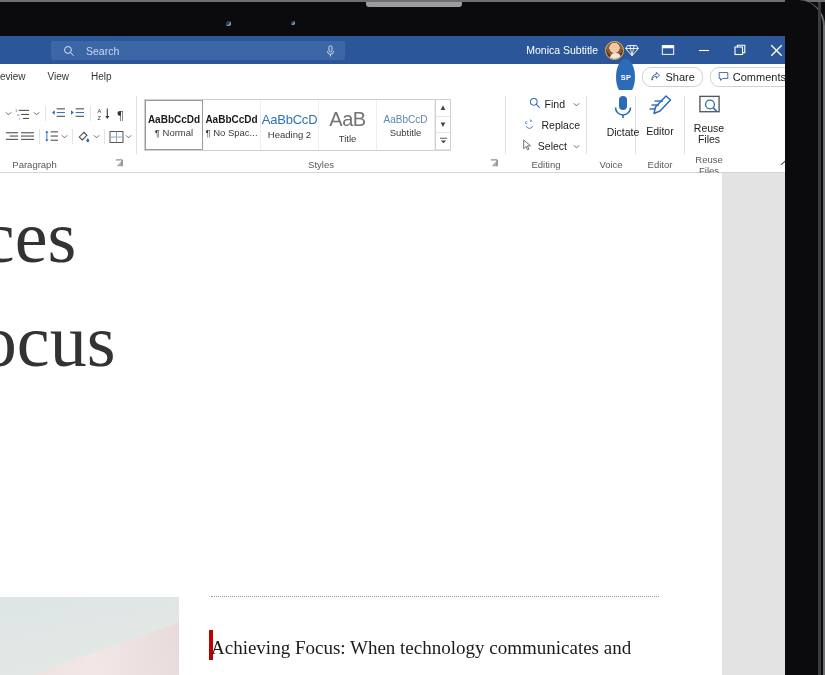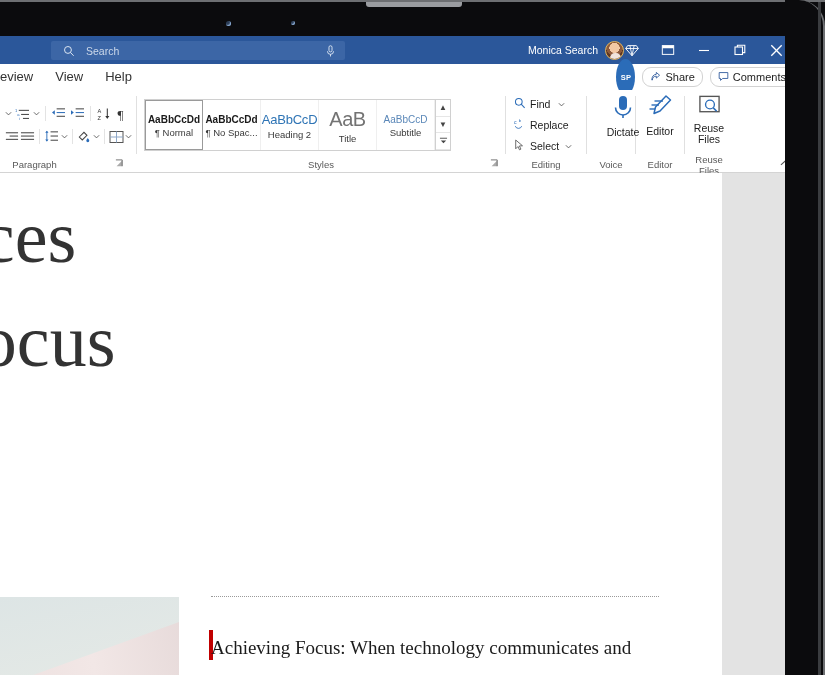--- a/index.html
+++ b/index.html
@@ -89,21 +89,21 @@
     color: #fff;
   }
 
   
   .tabrow {
     position: relative; height: 26px; background: #fff;
     border-bottom: 1px solid #fff;
     display: flex; align-items: center;
   }
   .tab {
-    font-size: 13px; color: #333; padding: 0 11px; height: 26px;
+    font-size: 10px; color: #333; padding: 0 11px; height: 26px;
     display: flex; align-items: center; white-space: nowrap;
   }
   .tab:first-child { padding-left: 0; }
   .tabrow-right {
     position: absolute; right: 8px; top: 0; height: 26px;
     display: flex; align-items: center; gap: 7px;
   }
   .avatar-sp {
     width: 19px; height: 36px; border-radius: 50%; background: #2b6cb8;
     color: #fff; font-size: 7.5px; font-weight: bold;
@@ -164,21 +164,21 @@
   .gal-scroll div {
     flex: 1; display: flex; align-items: center; justify-content: center;
     font-size: 8px; color: #444; border-bottom: 1px solid #e6e6e6;
   }
 
   
   .grp-editing { width: 80px; }
   .edit-rows { display: flex; flex-direction: column; gap: 2px; width: 100%; padding-left: 2px; }
   .edit-item {
     display: flex; align-items: center; gap: 4px; height: 19px;
-    font-size: 10.5px; color: #1d1d1d; padding: 0 2px;
+    font-size: 10.5px; color: #1d1d1d; padding: 0 2px; justify-content: flex-end;
   }
 
   
   .grp-big { width: 48px; }
   .bigbtn {
     width: 100%; display: flex; flex-direction: column; align-items: center;
     justify-content: flex-start; gap: 3px; padding-top: 4px; height: 100%;
   }
   .bigbtn .lbl { font-size: 10.5px; color: #1d1d1d; text-align: center; line-height: 11px; }
 
@@ -278,21 +278,21 @@
         <span class="mic">
           <svg width="11" height="13" viewBox="0 0 14 17">
             <rect x="5" y="1" width="4" height="8" rx="2" fill="none" stroke="#dfe8f4" stroke-width="1.2"></rect>
             <path d="M3 8.2a4 4 0 0 0 8 0" fill="none" stroke="#dfe8f4" stroke-width="1.2"></path>
             <line x1="7" y1="12" x2="7" y2="15" stroke="#dfe8f4" stroke-width="1.2"></line>
           </svg>
         </span>
       </div>
 
       <div class="tb-user">
-        <span>Monica Search</span>
+        <span>Monica Subtitle</span>
         <span class="avatar-photo"></span>
       </div>
 
       <div class="tb-btns">
         <div class="tb-btn">
           <svg width="14" height="14" viewBox="0 0 16 16">
             <path d="M3 3h10l2.2 3.3L8 14.5 0.8 6.3z" fill="none" stroke="#fff" stroke-width="1.1"></path>
             <path d="M0.8 6.3h14.4M5.6 3 8 14.5 10.4 3" fill="none" stroke="#fff" stroke-width="1"></path>
           </svg>
         </div>

